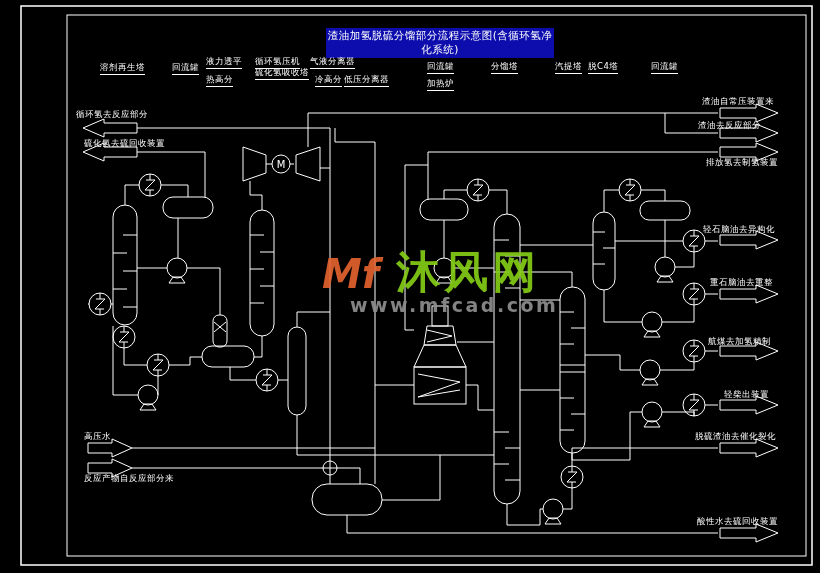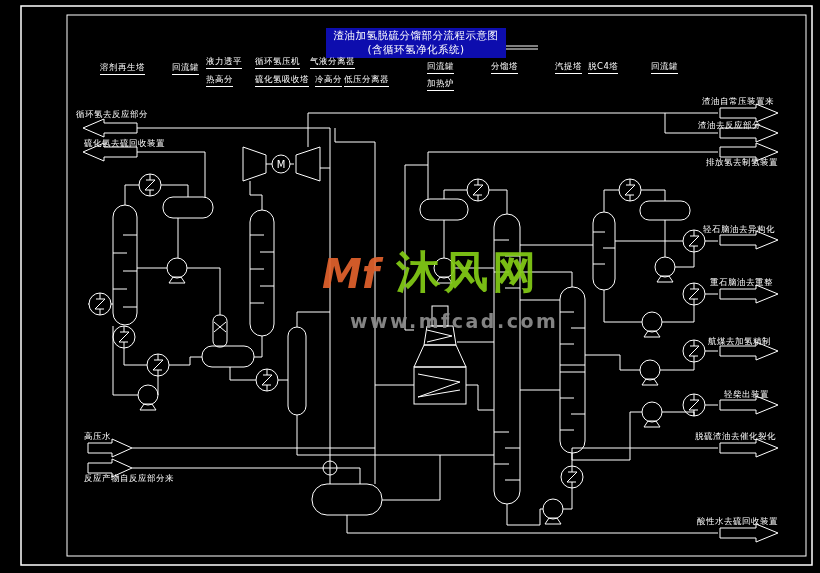--- a/index.html
+++ b/index.html
@@ -2,28 +2,28 @@
 <html><head>
 <meta charset="utf-8">
 <style>
   html,body{margin:0;padding:0;background:#000;}
   .canvas{position:relative;width:820px;height:573px;background:#000;overflow:hidden;
           font-family:"DejaVu Sans",sans-serif;}
   svg{position:absolute;left:0;top:0;}
   .lbl{position:absolute;color:#fff;font-size:8.5px;line-height:1.15;white-space:nowrap;
        letter-spacing:.5px;font-family:"DejaVu Sans",sans-serif;}
   .u{border-bottom:1px solid #fff;padding-bottom:1px;}
-  .title{position:absolute;left:326px;top:28px;width:180px;background:#0d0dae;color:#fff;
+  .title{position:absolute;left:326px;top:28px;width:228px;background:#0d0dae;color:#fff;
          font-size:10.5px;text-align:center;padding:1px 0;letter-spacing:.5px;}
   .wm{position:absolute;left:322px;top:250px;opacity:.92;}
   .wm-top{display:flex;align-items:flex-end;gap:13px;}
   .wm-logo{color:#e2622d;font-size:40px;font-weight:bold;font-style:italic;line-height:1;
            margin-right:4px;}
   .wm-name{color:#84cc16;font-size:44px;font-weight:bold;line-height:1;letter-spacing:4px;}
-  .wm-url{color:#8f8f8f;font-size:19px;font-weight:bold;letter-spacing:2.5px;margin-top:16px;
+  .wm-url{color:#8f8f8f;font-size:19px;font-weight:bold;letter-spacing:2.5px;margin-top:0;
           padding-left:28px;}
 </style>
 </head>
 <body>
 
 <div class="canvas">
 
 <svg width="820" height="573" viewBox="0 0 820 573">
   <defs>
     <g id="hx">
@@ -211,21 +211,21 @@
   </g>
 </svg>
 
 <div class="title">渣油加氢脱硫分馏部分流程示意图(含循环氢净化系统)</div>
 
 <div class="lbl u" style="left:100px;top:63px">溶剂再生塔</div>
 <div class="lbl u" style="left:172px;top:63px">回流罐</div>
 <div class="lbl u" style="left:206px;top:57px">液力透平</div>
 <div class="lbl u" style="left:206px;top:75px">热高分</div>
 <div class="lbl u" style="left:255px;top:57px">循环氢压机</div>
-<div class="lbl u" style="left:255px;top:75px">硫化氢吸收塔</div>
+<div class="lbl u" style="left:255px;top:68px">硫化氢吸收塔</div>
 <div class="lbl u" style="left:310px;top:57px">气液分离器</div>
 <div class="lbl u" style="left:315px;top:75px">冷高分</div>
 <div class="lbl u" style="left:344px;top:75px">低压分离器</div>
 <div class="lbl u" style="left:427px;top:62px">回流罐</div>
 <div class="lbl u" style="left:427px;top:79px">加热炉</div>
 <div class="lbl u" style="left:491px;top:62px">分馏塔</div>
 <div class="lbl u" style="left:555px;top:62px">汽提塔</div>
 <div class="lbl u" style="left:588px;top:62px">脱C4塔</div>
 <div class="lbl u" style="left:651px;top:62px">回流罐</div>
 

